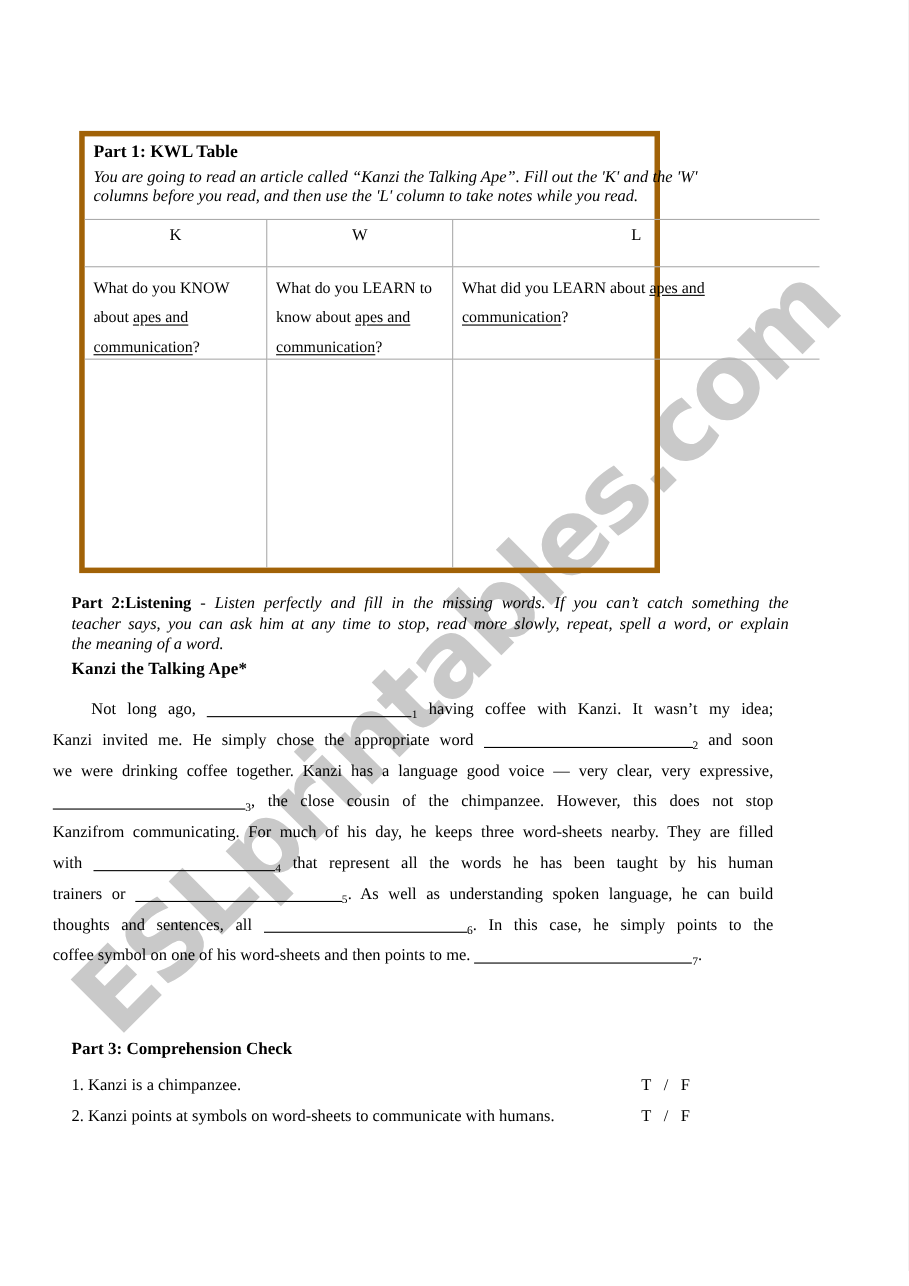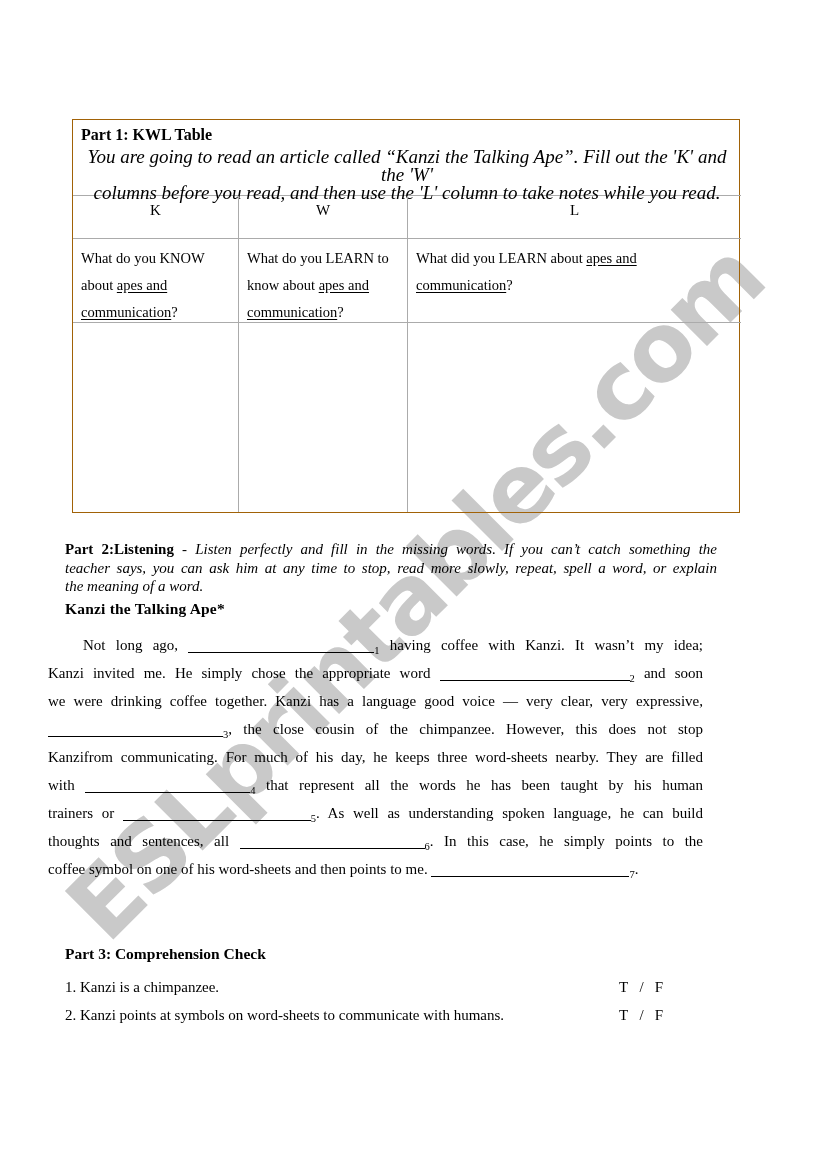--- a/index.html
+++ b/index.html
@@ -9,30 +9,30 @@
 
   
   .watermark{position:absolute;left:415px;top:592px;z-index:0;
              transform:translate(-50%,-50%) rotate(-45deg);
              font-family:"DejaVu Sans",sans-serif;font-weight:bold;font-size:94px;
              letter-spacing:-3px;color:#c9c9c9;white-space:nowrap;user-select:none;}
 
   .layer{position:absolute;z-index:1;}
 
   
-  .kwl{left:72px;top:119px;width:668px;display:grid;
+  .kwl{left:72px;top:119px;width:528px;display:grid;
        grid-template-columns:166px 169px 333px;
        grid-template-rows:76px 43px 84px 189px;
-       border:1px solid #a16207;}
+       border:5px solid #a16207;}
   .cell{border-right:1px solid #ababab;border-bottom:1px solid #ababab;padding:4px 8px;}
   .cell.lastcol{border-right:none;}
   .cell.lastrow{border-bottom:none;}
   .titlecell{grid-column:1/4;border-bottom:1px solid #ababab;padding:5px 8px 0 8px;}
   .p1-heading{font-weight:bold;font-size:16px;line-height:20px;}
-  .p1-instr{font-style:italic;font-size:19px;line-height:18px;margin-top:3px;text-align:center;}
+  .p1-instr{font-style:italic;font-size:15px;line-height:18px;margin-top:3px;}
   .hcell{text-align:center;font-size:15px;padding-top:6px;}
   .qcell{font-size:14.5px;line-height:27px;padding:6px 8px;}
   .uline{text-decoration:underline;text-underline-offset:2px;}
 
   
   .part2{left:65px;top:540px;width:652px;font-size:15px;}
   .tline{line-height:18.5px;}
   .jc{text-align:justify;text-align-last:justify;}
   .bold{font-weight:bold;}
   .italic{font-style:italic;}
@@ -41,21 +41,21 @@
 
   .passage{left:48px;top:631px;width:655px;font-size:15px;}
   .passage .tline{line-height:28px;}
   .ind{text-indent:35px;}
   .blank{display:inline-block;border-bottom:1px solid #000;height:4px;vertical-align:-3px;}
   .bnum{font-size:10.5px;line-height:0;}
 
   .part3{left:65px;top:943px;width:652px;font-size:15px;}
   .p3-heading{font-weight:bold;font-size:15.5px;line-height:22px;margin-bottom:8px;}
   .qrow{position:relative;line-height:28px;}
-  .tf{position:absolute;left:518px;top:0;margin-left:36px;}
+  .tf{position:absolute;left:518px;top:0;}
 </style>
 </head>
 <body>
 
 <div class="page">
 
   <div class="watermark">ESLprintables.com</div>
 
   <div class="layer kwl">
     <div class="titlecell">

